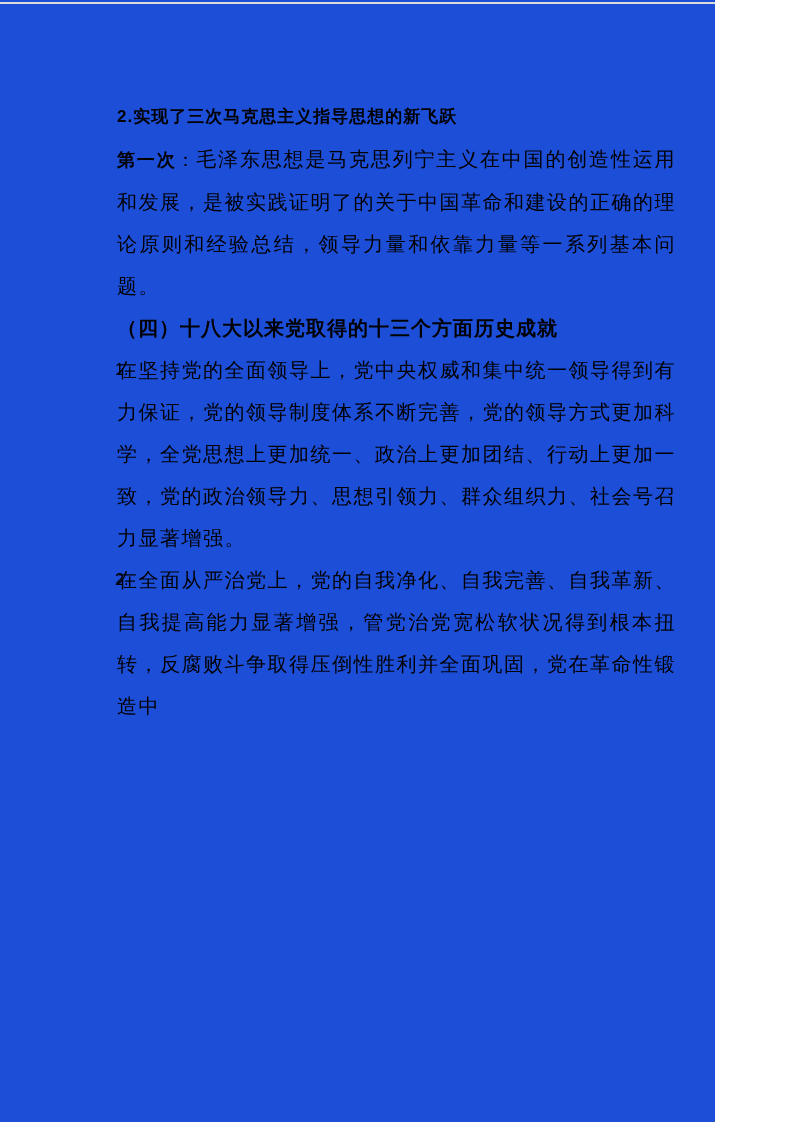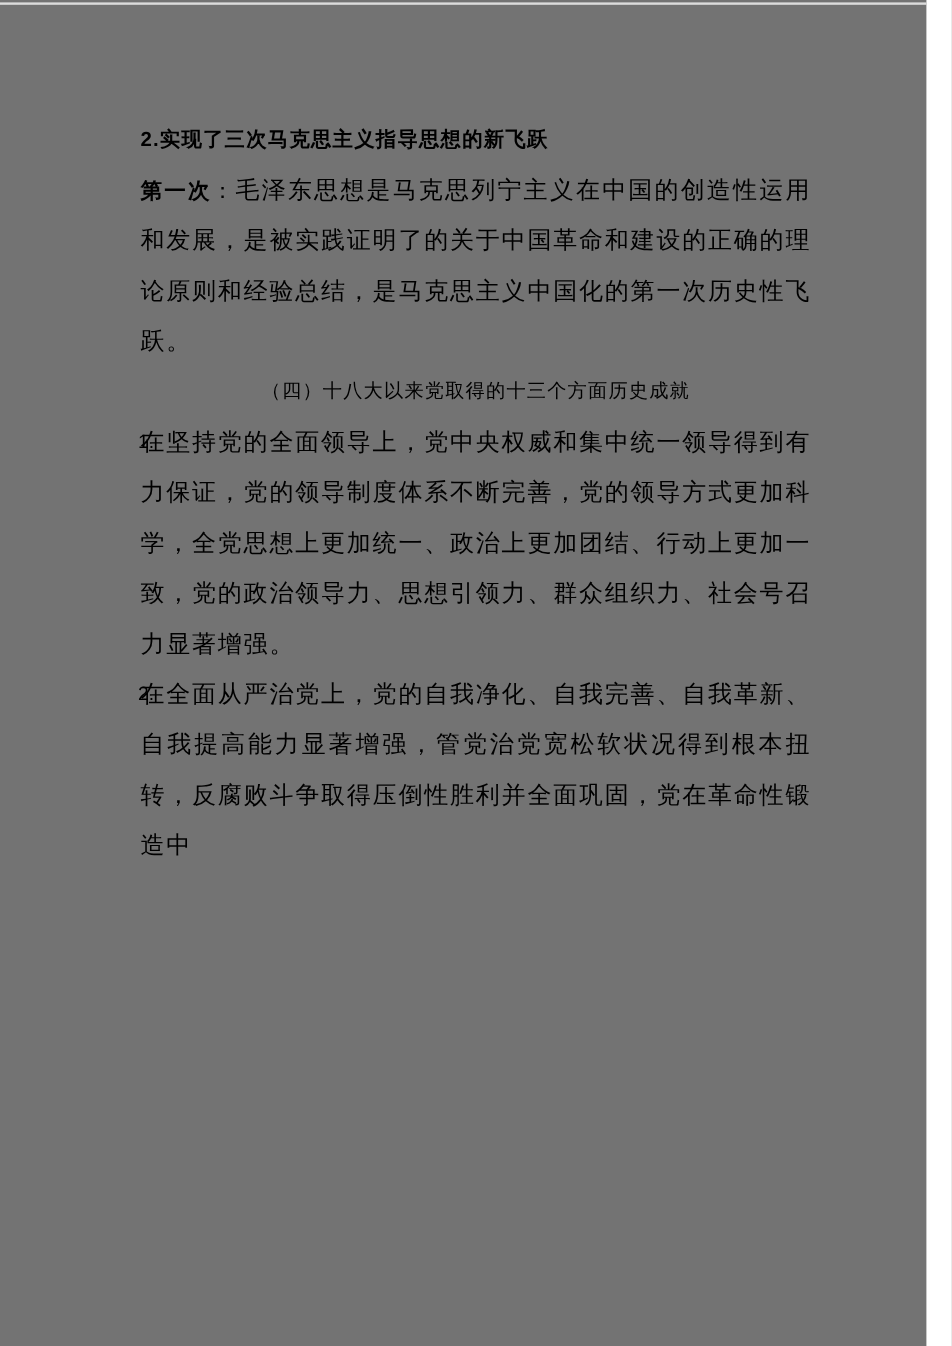--- a/index.html
+++ b/index.html
@@ -2,23 +2,23 @@
 <html><head>
 <meta charset="utf-8">
 <style>
   html, body {
     margin: 0;
     padding: 0;
     background: #ffffff;
   }
   .page {
     position: relative;
-    width: 772px;
+    width: 715px;
     height: 1122px;
-    background: #737373;
+    background: #1d4ed8;
     overflow: hidden;
     font-family: "Liberation Serif", "DejaVu Serif", serif;
     color: #000000;
   }
   .top-divider {
     position: absolute;
     top: 2px;
     left: 0;
     width: 793px;
     height: 2px;
@@ -36,26 +36,26 @@
   }
   .h1 {
     font-size: 17px;
     font-weight: bold;
     letter-spacing: 1px;
     line-height: 42px;
     font-family: "Liberation Sans", "DejaVu Sans", sans-serif;
     text-align: left;
   }
   .h2 {
-    font-size: 16px;
-    font-weight: normal;
+    font-size: 20px;
+    font-weight: bold;
     letter-spacing: 1px;
     line-height: 42px;
     font-family: "Liberation Sans", "DejaVu Sans", sans-serif;
-    text-align: center;
+    text-align: left;
   }
   .para {
     font-size: 20px;
     letter-spacing: 1.5px;
     line-height: 42px;
     text-align: justify;
   }
   .lead {
     font-weight: bold;
     font-family: "Liberation Sans", "DejaVu Sans", sans-serif;
@@ -85,21 +85,21 @@
 </style>
 </head>
 <body>
 
 <div class="page">
   <div class="top-divider"></div>
   <div class="content">
 
     <h2 class="h1">2.实现了三次马克思主义指导思想的新飞跃</h2>
 
-    <p class="para"><span class="lead">第一次</span><span class="sep">：</span><span>毛泽东思想是马克思列宁主义在中国的创造性运用和发展，是被实践证明了的关于中国革命和建设的正确的理论原则和经验总结，是马克思主义中国化的第一次历史性飞跃。</span></p>
+    <p class="para"><span class="lead">第一次</span><span class="sep">：</span><span>毛泽东思想是马克思列宁主义在中国的创造性运用和发展，是被实践证明了的关于中国革命和建设的正确的理论原则和经验总结，领导力量和依靠力量等一系列基本问题。</span></p>
 
 
 
     <h3 class="h2">（四）十八大以来党取得的十三个方面历史成就</h3>
 
     <div class="li">
       <span class="num">1.</span><span>在坚持党的全面领导上，党中央权威和集中统一领导得到有力保证，党的领导制度体系不断完善，党的领导方式更加科学，全党思想上更加统一、政治上更加团结、行动上更加一致，党的政治领导力、思想引领力、群众组织力、社会号召力显著增强。</span>
     </div>
 
     <div class="li">

